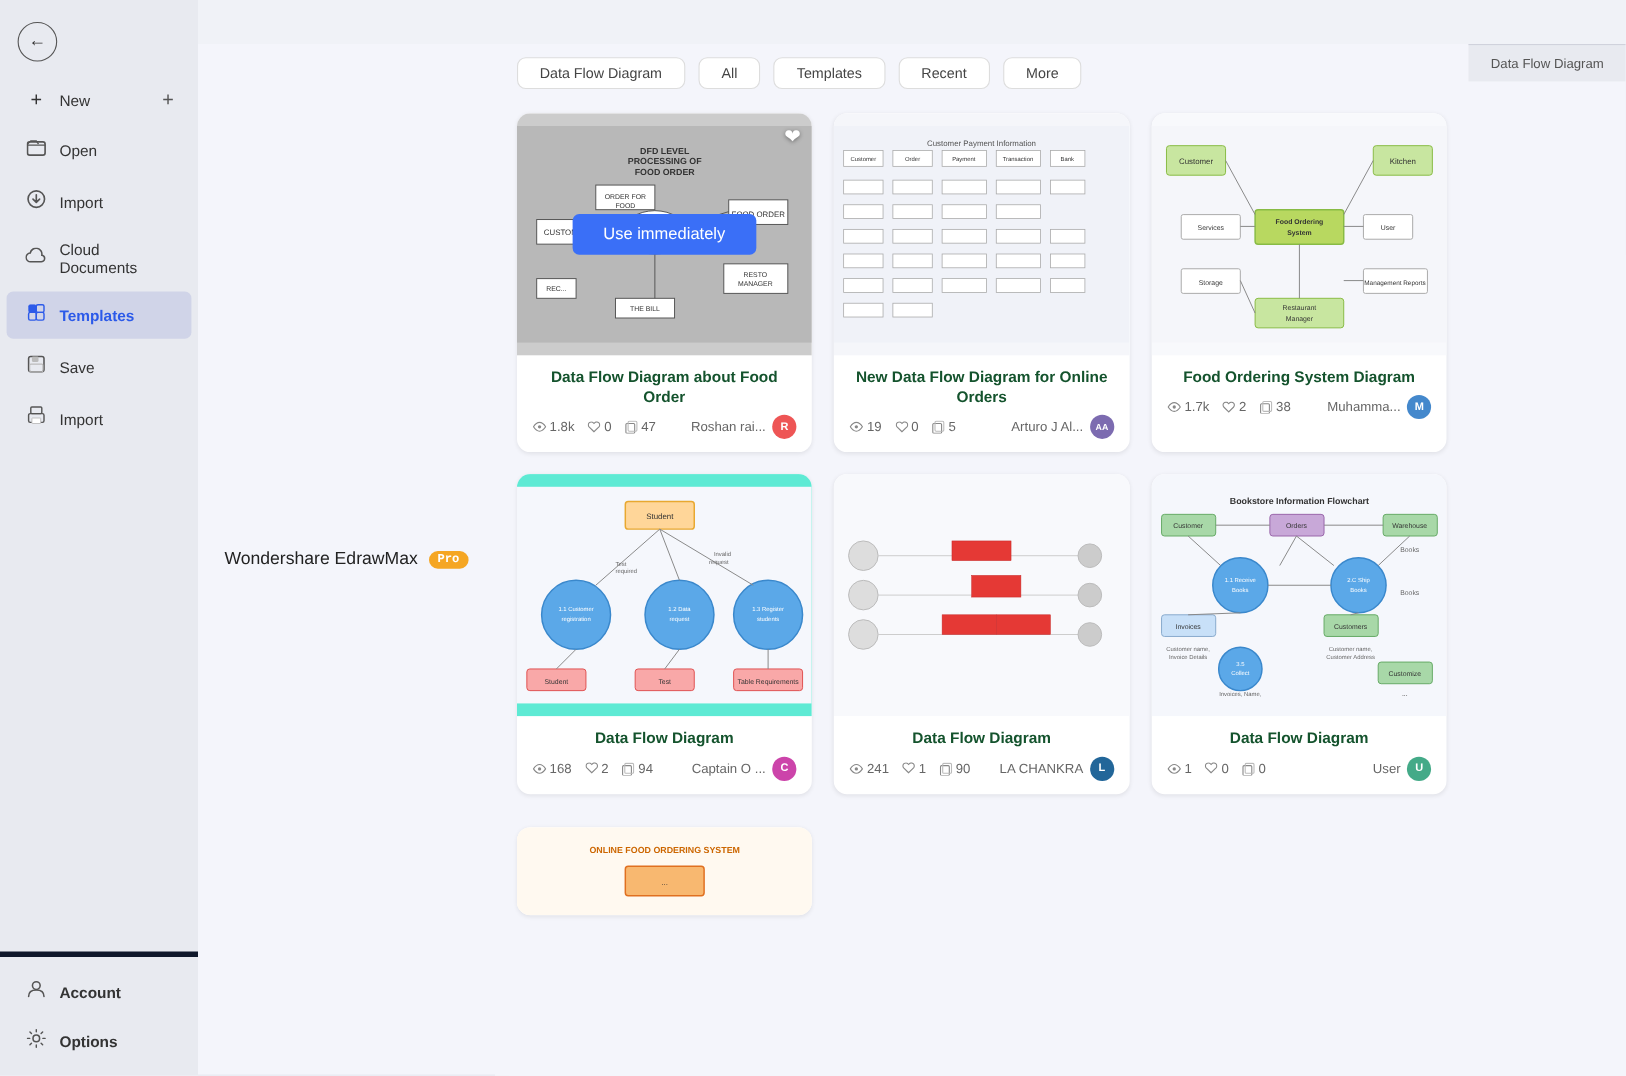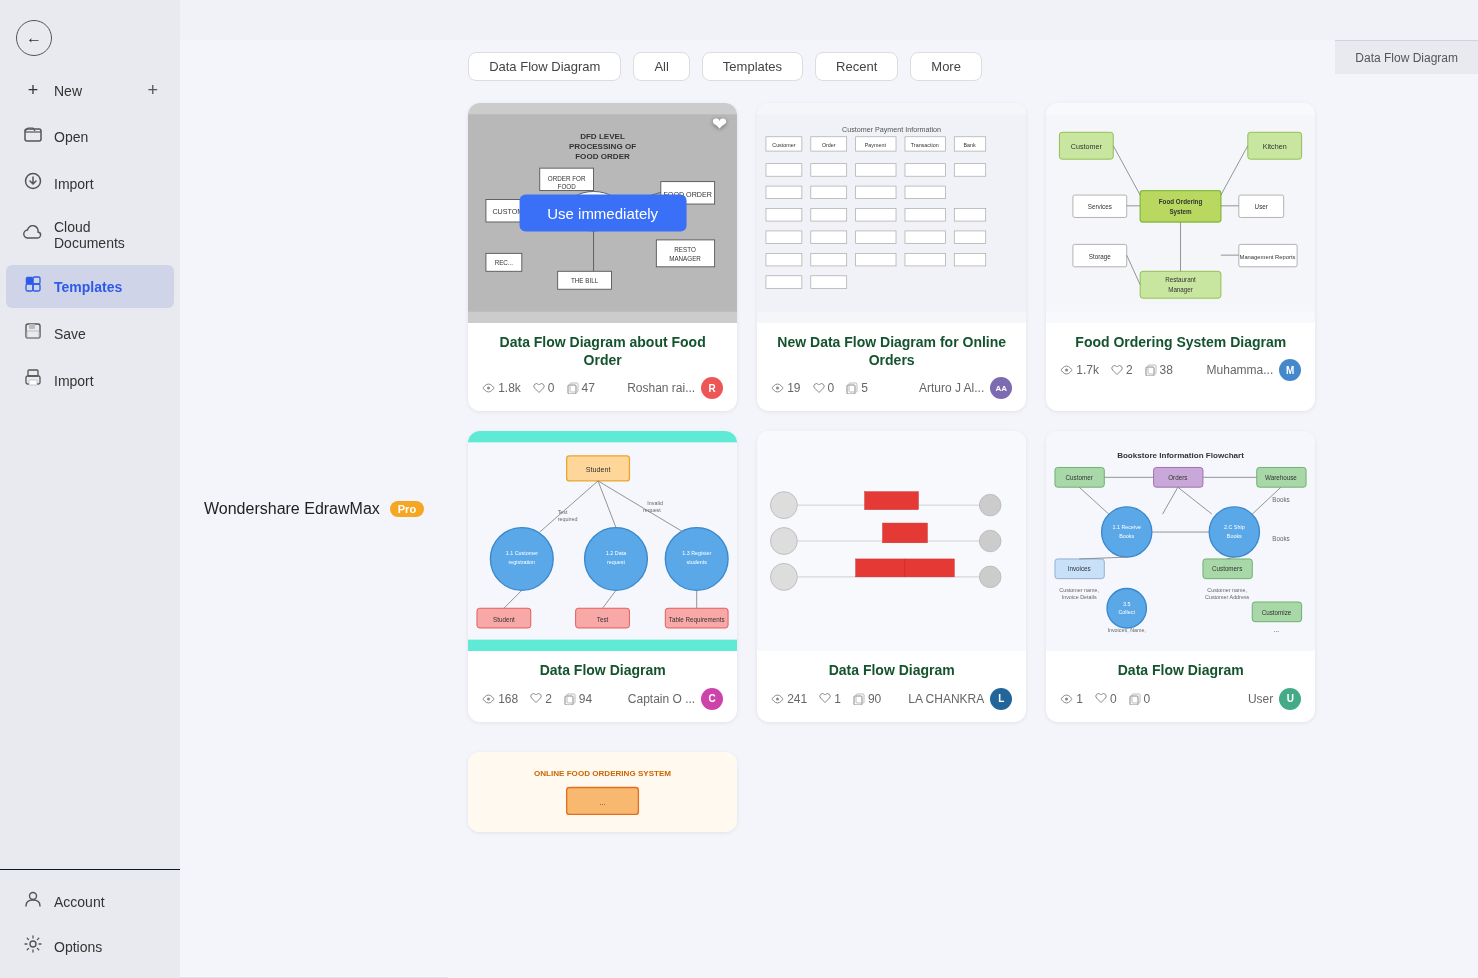--- a/index.html
+++ b/index.html
@@ -47,22 +47,23 @@
       color: #2c5ae9;
     }
     .sidebar-item .icon { font-size: 18px; min-width: 22px; text-align: center; }
     .sidebar-item .new-plus {
       margin-left: auto;
       font-size: 18px;
       color: #555;
     }
     .sidebar-bottom {
       margin-top: auto;
-      border-top: 1px solid #0f172a;
+      border-top: 5px solid #0f172a;
       padding-top: 8px;
+      font-weight: bold;
     }
 
     
     #main {
       flex: 1;
       display: flex;
       flex-direction: row;
       overflow: hidden;
       background: #f4f5fb;
       margin-top: 40px;
@@ -85,20 +86,21 @@
       align-items: center;
       gap: 10px;
     }
     .pro-badge {
       background: #f5a623;
       color: white;
       font-size: 11px;
       font-weight: 700;
       padding: 2px 8px;
       border-radius: 10px;
+      font-family: Liberation Mono, monospace;
     }
 
     
     #content {
       flex: 1;
       overflow-y: auto;
       padding: 0 20px 20px 20px;
     }
 
     

